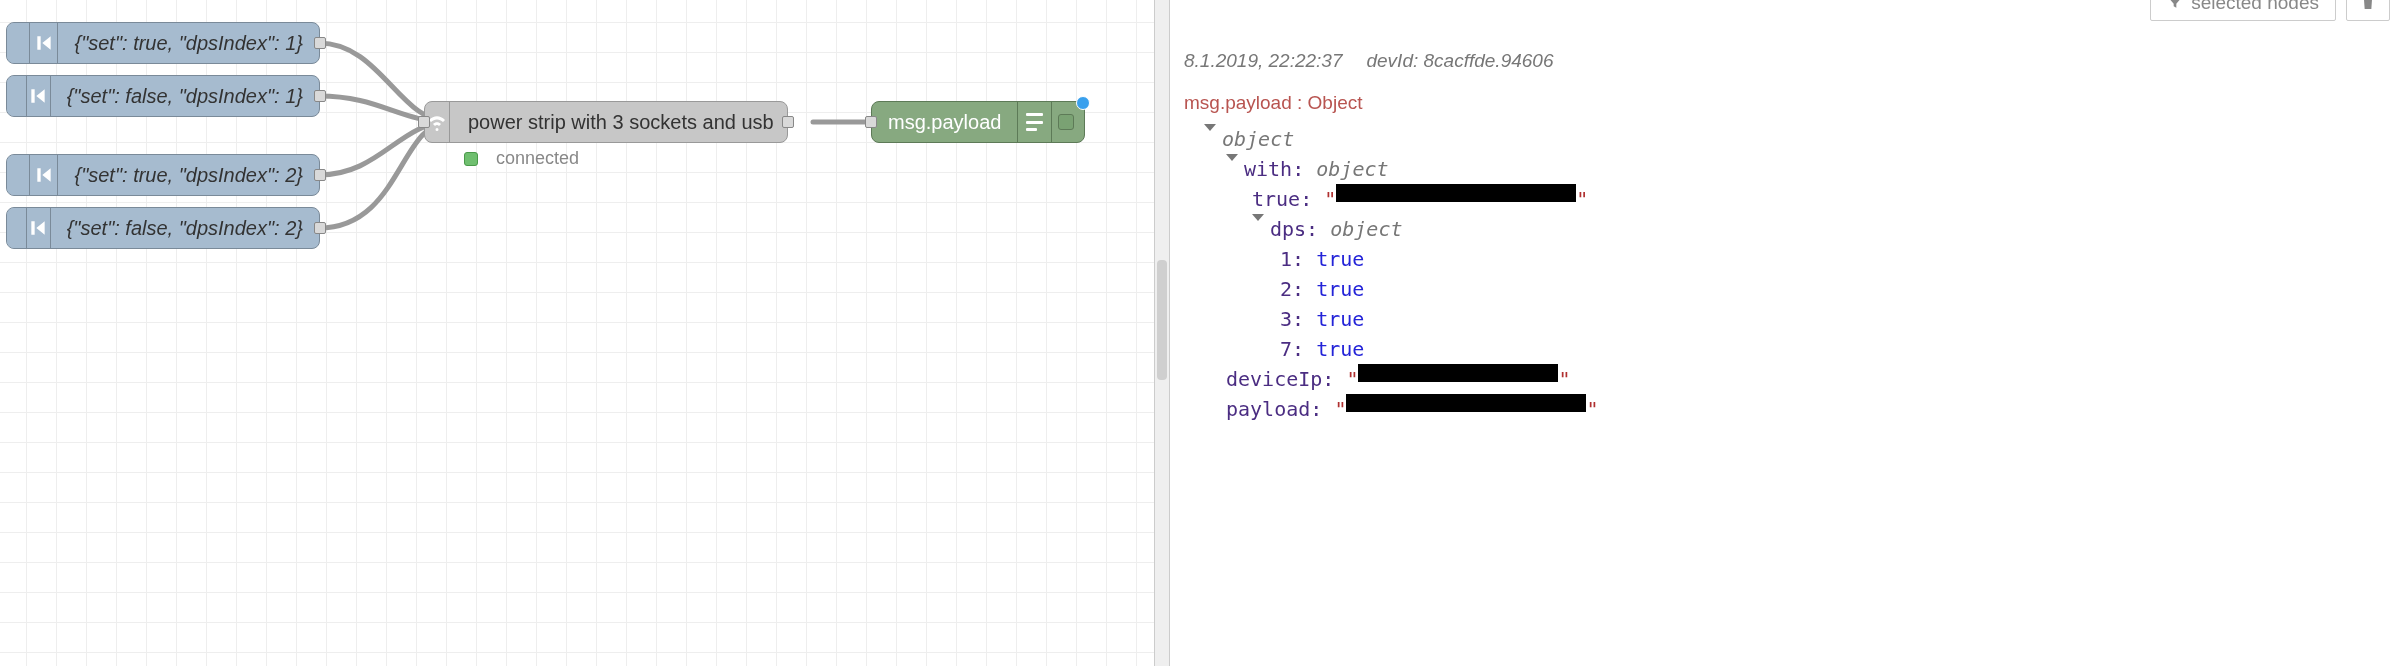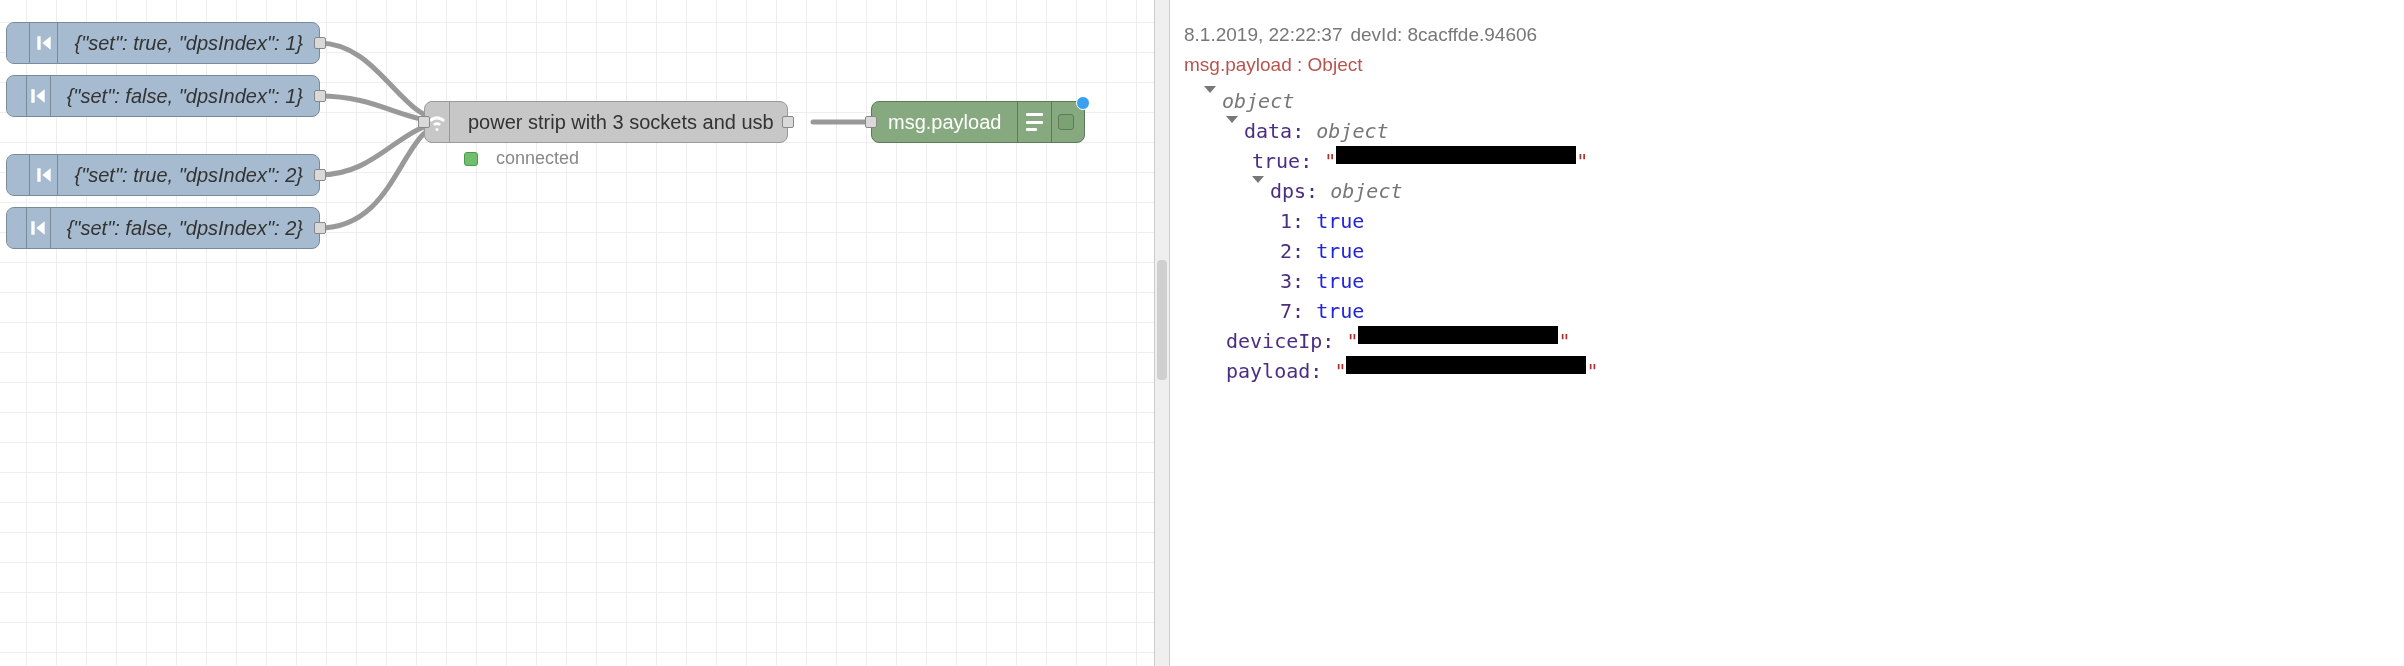--- a/index.html
+++ b/index.html
@@ -187,26 +187,27 @@
     top: -10px;
   }
   .sb-btn.icon {
     width: 44px; padding: 0;
     justify-content: center;
   }
   .sb-btn svg { width: 16px; height: 16px; fill: #888; }
 
   .sb-meta-row {
     margin-top: 24px;
-    display: flex; gap: 8px;
+    display: flex; gap: 24px;
     color: #777;
+    font-style: italic;
   }
 
   .sb-type {
-    margin-top: 8px;
+    margin-top: 20px;
     color: #b85450;
     font-size: 19px;
   }
 
   .sb-tree {
     margin-top: 10px;
     font-family: Menlo, Consolas, monospace;
     font-size: 20px;
     line-height: 1.5;
   }
@@ -326,36 +327,49 @@
   </div>
 
 </div>
 
 <div class="gutter">
   <div class="handle"></div>
 </div>
 
 <div class="sidebar">
 
+  <div class="sb-topbar">
+    <div class="sb-btn">
+      <svg viewBox="0 0 24 24">
+          <path d="M3 5h18l-7 8v6l-4-2v-4z"></path>
+        </svg>
+      <span>selected nodes</span>
+    </div>
+    <div class="sb-btn icon">
+      <svg viewBox="0 0 24 24">
+          <path d="M6 7h12l-1 14H7zM9 4h6l1 2H8z"></path>
+        </svg>
+    </div>
+  </div>
 
   <div class="sb-meta-row">
     <span>8.1.2019, 22:22:37</span>
     <span>devId: 8cacffde.94606</span>
   </div>
 
   <div class="sb-type">msg.payload : Object</div>
 
   <div class="sb-tree">
     <div class="row ind1">
       <span class="caret"></span>
       <span class="type">object</span>
     </div>
     <div class="row ind2">
       <span class="caret"></span>
-      <span class="key">data:</span>&nbsp;
+      <span class="key">with:</span>&nbsp;
       <span class="type">object</span>
     </div>
     <div class="row ind3">
       <span class="key">true:</span>&nbsp;
       <span class="str">"</span>
       <span class="redact" style="width:240px"></span>
       <span class="str">"</span>
     </div>
     <div class="row ind3">
       <span class="caret"></span>

